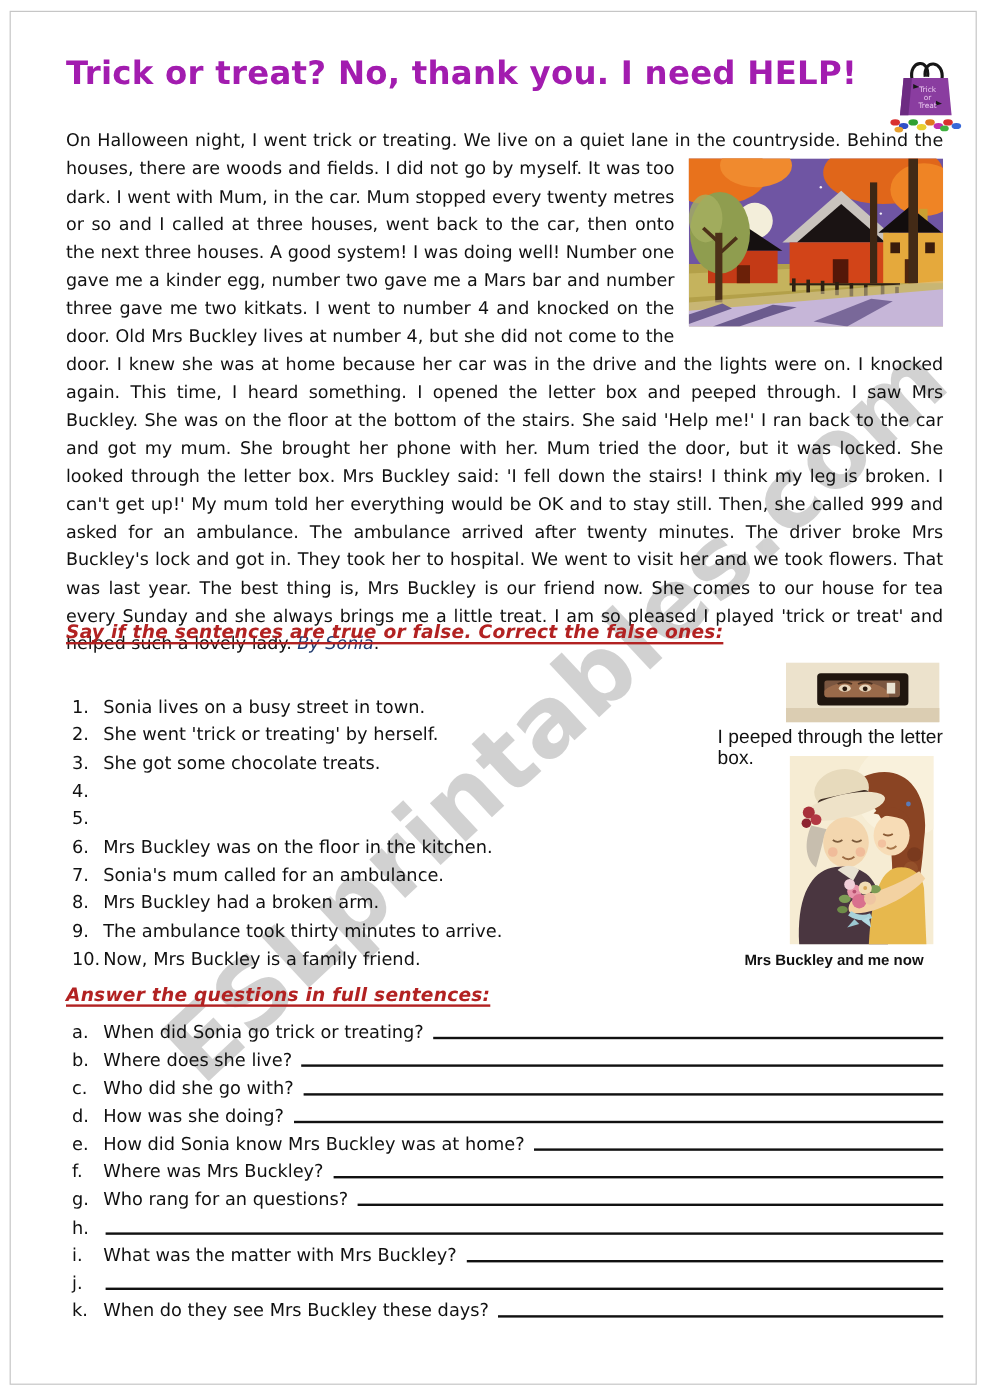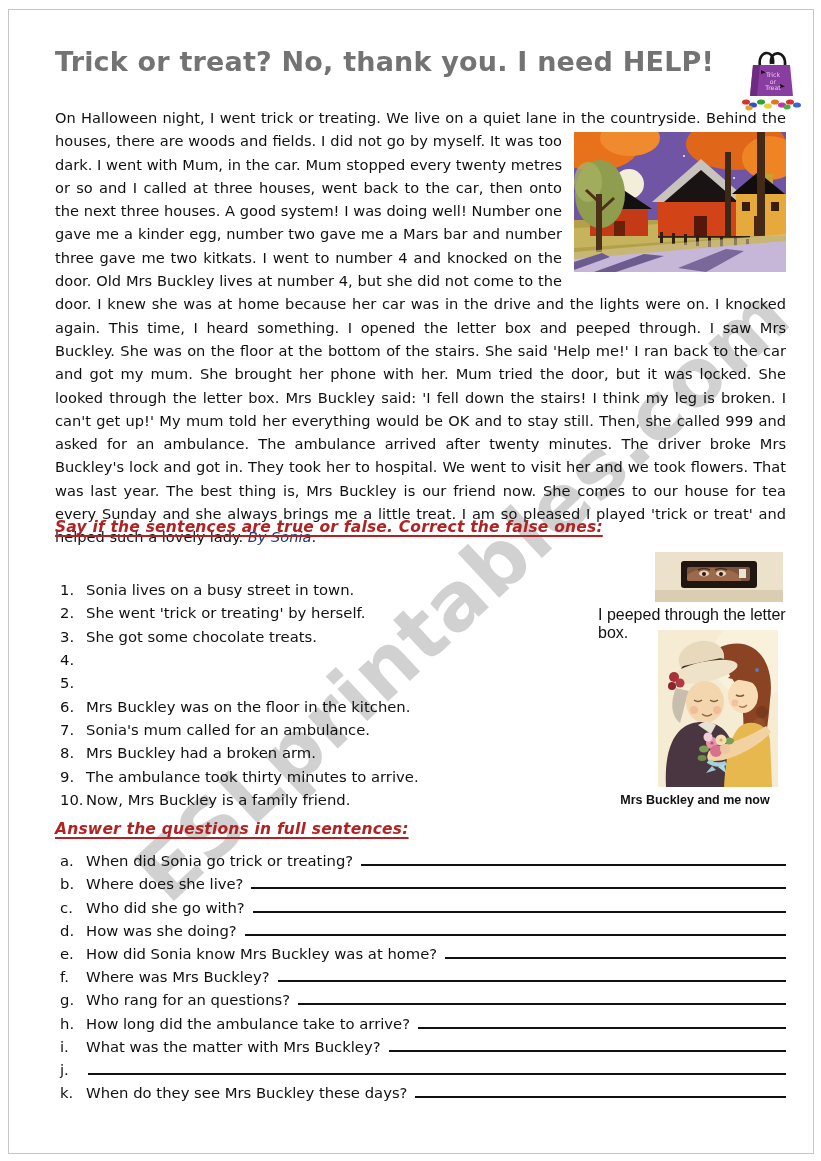--- a/index.html
+++ b/index.html
@@ -4,21 +4,21 @@
 <style>
   html,body { margin:0; padding:0; background:#ffffff; }
   .page { position:relative; width:821px; height:1161px; background:#fff; overflow:hidden;
           font-family:"DejaVu Sans", sans-serif; color:#111; }
   .page-border { position:absolute; left:8px; top:9px; right:7px; bottom:7px;
           border:1px solid #c6c6c6; pointer-events:none; }
   .watermark { position:absolute; left:118px; top:852px; transform:rotate(-43deg);
           transform-origin:0 0; font-size:80px; font-weight:bold; color:#8f8f8f;
           opacity:.40; letter-spacing:1px; white-space:nowrap; }
   .title { position:absolute; left:55px; top:46px; margin:0; font-size:27px; font-weight:bold;
-          color:#737373; letter-spacing:.2px; white-space:nowrap; }
+          color:#a21caf; letter-spacing:.2px; white-space:nowrap; }
   .bag { position:absolute; left:740px; top:44px; width:64px; height:68px; }
   .passage { position:absolute; left:55px; top:106px; width:731px; height:450px;
           font-size:14.6px; line-height:23.3px; text-align:justify; overflow:hidden; }
   .scene-float { float:right; width:212px; height:140px; margin:3px 0 6px 12px; }
   .scene-float svg { display:block; }
   .byline { color:#1f3a6e; font-style:italic; font-weight:normal; }
   .sec-heading { position:absolute; left:55px; font-size:15.5px; font-weight:bold; font-style:italic;
           color:#b22222; text-decoration:underline; text-decoration-thickness:1.5px;
           text-underline-offset:3px; letter-spacing:.2px; white-space:nowrap; }
   .tf-heading { top:518px;text-align:center; }
@@ -291,21 +291,20 @@
         <span class="q-text">Where was Mrs Buckley?</span>
         <span class="answer-line"></span>
       </div>
     <div class="q-row">
         <span class="q-letter">g.</span>
         <span class="q-text">Who rang for an questions?</span>
         <span class="answer-line"></span>
       </div>
     <div class="q-row">
         <span class="q-letter">h.</span>
-        <span class="q-text">How long did the ambulance take to arrive?</span>
         <span class="answer-line"></span>
       </div>
     <div class="q-row">
         <span class="q-letter">i.</span>
         <span class="q-text">What was the matter with Mrs Buckley?</span>
         <span class="answer-line"></span>
       </div>
     <div class="q-row">
         <span class="q-letter">j.</span>
         <span class="answer-line"></span>

